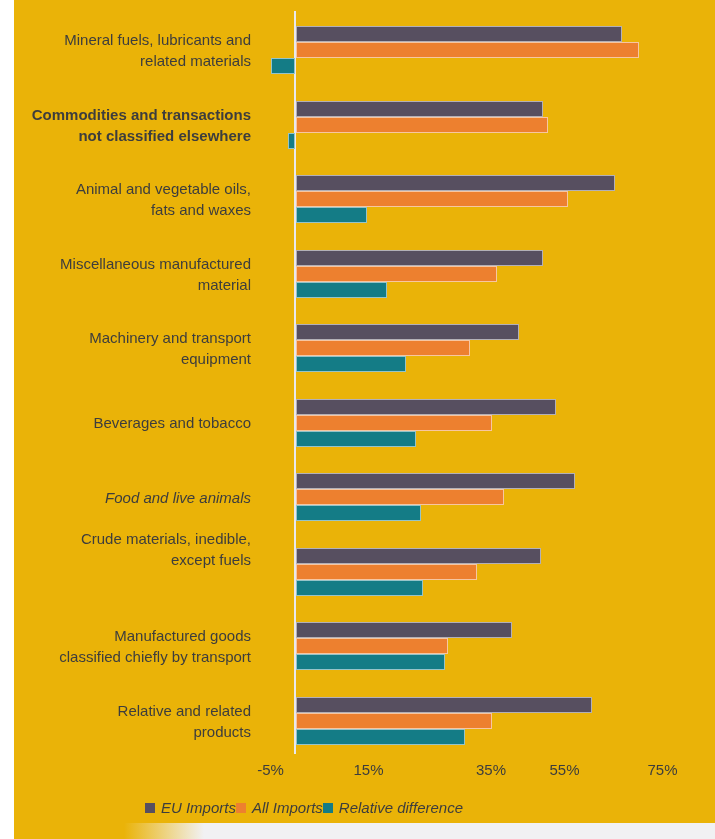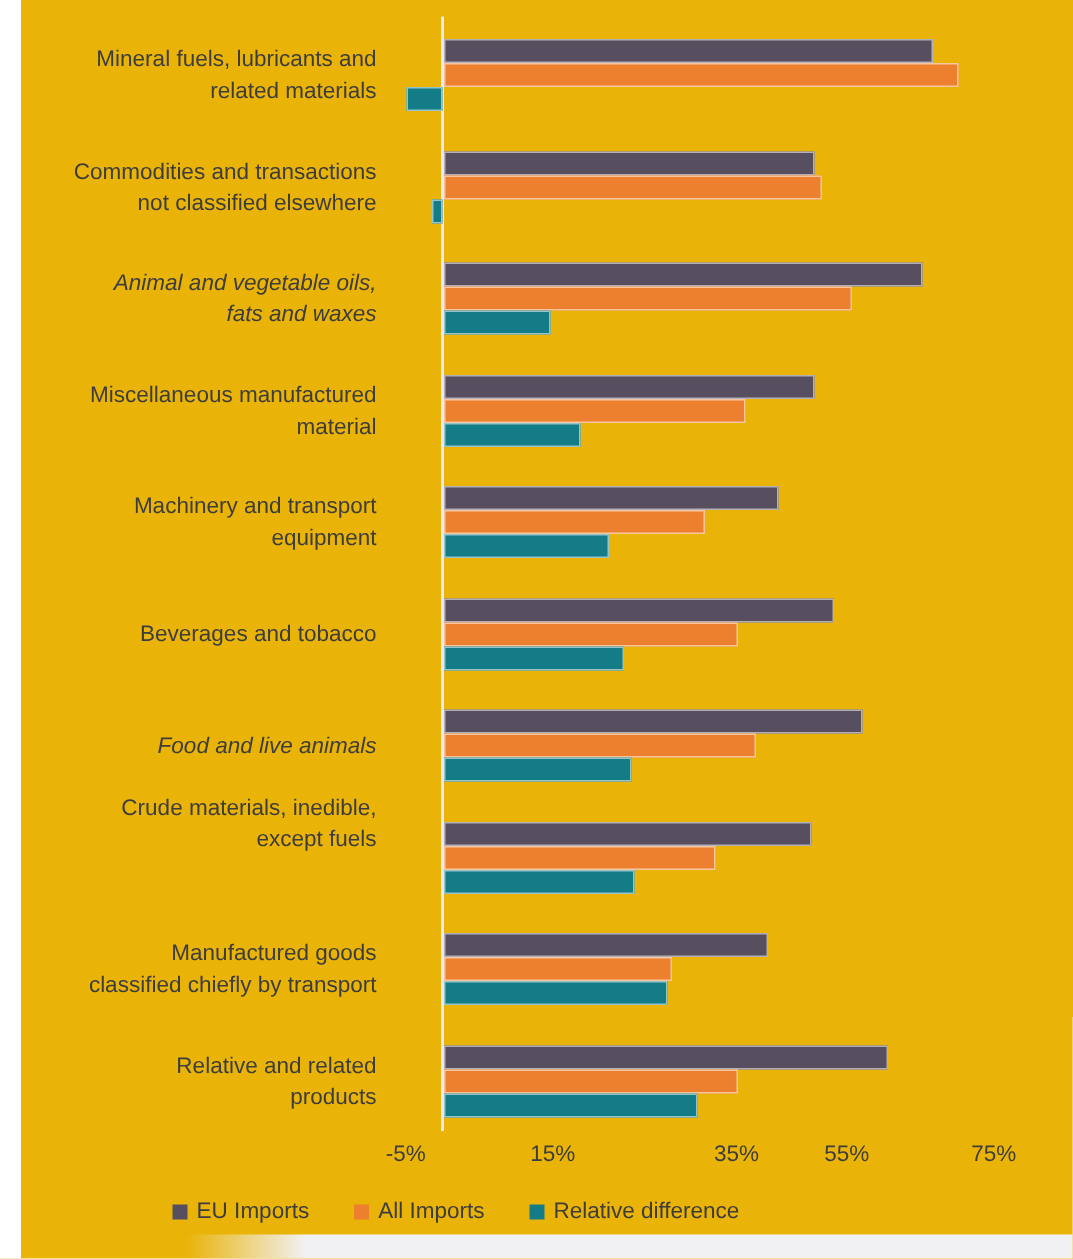--- a/index.html
+++ b/index.html
@@ -34,21 +34,21 @@
   .x-tick {
     position: absolute;
     top: 761px; width: 70px; margin-left: -35px;
     text-align: center;
     font-size: 15px; color: #3d3d3d;
   }
   .legend {
     position: absolute;
     left: 0; top: 799px; width: 580px;
     display: flex; justify-content: center; align-items: center;
-    gap: 30px;
+    font-style: italic;
   }
   .legend-item { display: flex; align-items: center; gap: 6px; }
   .legend-swatch { width: 10px; height: 10px; }
   .legend-label { font-size: 15px; color: #3d3d3d; }
   .bottom-strip {
     position: absolute;
     left: 0; bottom: 0; width: 715px; height: 16px;
     background: linear-gradient(to right, rgba(241,241,243,0) 110px, #f1f1f3 190px, #f1f1f3 100%);
   }
 </style>
@@ -56,26 +56,26 @@
 <body>
 
 <div class="canvas">
   <div class="axis-line"></div>
   <div id="rows">
       <div class="cat-label" style="top: 18px;">Mineral fuels, lubricants and
 related materials</div>
       <div class="bar" title="Mineral fuels, lubricants and related materials — EU Imports: 66.5%" style="top: 26px; left: 282px; width: 325.85px; background: rgb(87, 79, 96); border: 1px solid rgb(179, 176, 183);"></div>
       <div class="bar" title="Mineral fuels, lubricants and related materials — All Imports: 70%" style="top: 42px; left: 282px; width: 343px; background: rgb(237, 128, 47); border: 1px solid rgb(247, 198, 161);"></div>
       <div class="bar" title="Mineral fuels, lubricants and related materials — Relative difference: -5%" style="top: 58px; left: 256.5px; width: 24.5px; background: rgb(20, 124, 134); border: 1px solid rgb(149, 196, 201);"></div>
-      <div class="cat-label" style="top: 92.5px;">Commodities and transactions
+      <div class="cat-label" style="top: 92.5px; font-weight: bold;">Commodities and transactions
 not classified elsewhere</div>
       <div class="bar" title="Commodities and transactions not classified elsewhere — EU Imports: 50.5%" style="top: 100.5px; left: 282px; width: 247.45px; background: rgb(87, 79, 96); border: 1px solid rgb(179, 176, 183);"></div>
       <div class="bar" title="Commodities and transactions not classified elsewhere — All Imports: 51.5%" style="top: 116.5px; left: 282px; width: 252.35px; background: rgb(237, 128, 47); border: 1px solid rgb(247, 198, 161);"></div>
       <div class="bar" title="Commodities and transactions not classified elsewhere — Relative difference: -1.5%" style="top: 132.5px; left: 273.65px; width: 7.35px; background: rgb(20, 124, 134); border: 1px solid rgb(149, 196, 201);"></div>
-      <div class="cat-label" style="top: 167px; font-style: italic;">Animal and vegetable oils,
+      <div class="cat-label" style="top: 167px;">Animal and vegetable oils,
 fats and waxes</div>
       <div class="bar" title="Animal and vegetable oils, fats and waxes — EU Imports: 65%" style="top: 175px; left: 282px; width: 318.5px; background: rgb(87, 79, 96); border: 1px solid rgb(179, 176, 183);"></div>
       <div class="bar" title="Animal and vegetable oils, fats and waxes — All Imports: 55.5%" style="top: 191px; left: 282px; width: 271.95px; background: rgb(237, 128, 47); border: 1px solid rgb(247, 198, 161);"></div>
       <div class="bar" title="Animal and vegetable oils, fats and waxes — Relative difference: 14.5%" style="top: 207px; left: 282px; width: 71.05px; background: rgb(20, 124, 134); border: 1px solid rgb(149, 196, 201);"></div>
       <div class="cat-label" style="top: 241.5px;">Miscellaneous manufactured
 material</div>
       <div class="bar" title="Miscellaneous manufactured articles — EU Imports: 50.5%" style="top: 249.5px; left: 282px; width: 247.45px; background: rgb(87, 79, 96); border: 1px solid rgb(179, 176, 183);"></div>
       <div class="bar" title="Miscellaneous manufactured articles — All Imports: 41%" style="top: 265.5px; left: 282px; width: 200.9px; background: rgb(237, 128, 47); border: 1px solid rgb(247, 198, 161);"></div>
       <div class="bar" title="Miscellaneous manufactured articles — Relative difference: 18.5%" style="top: 281.5px; left: 282px; width: 90.65px; background: rgb(20, 124, 134); border: 1px solid rgb(149, 196, 201);"></div>
       <div class="cat-label" style="top: 316px;">Machinery and transport

